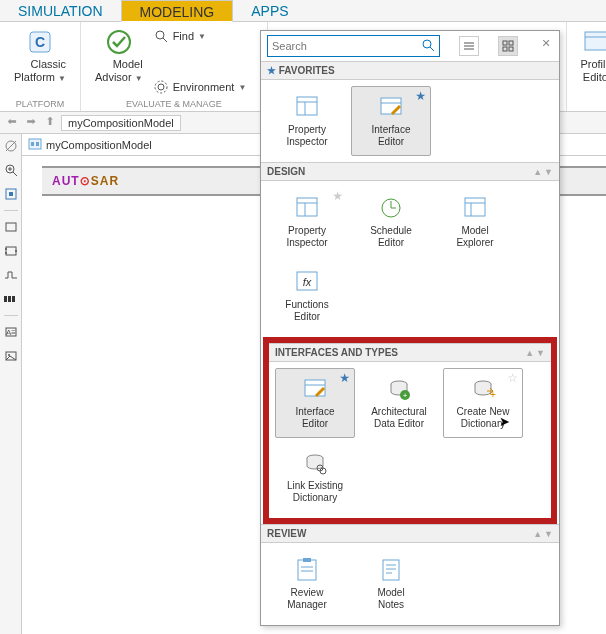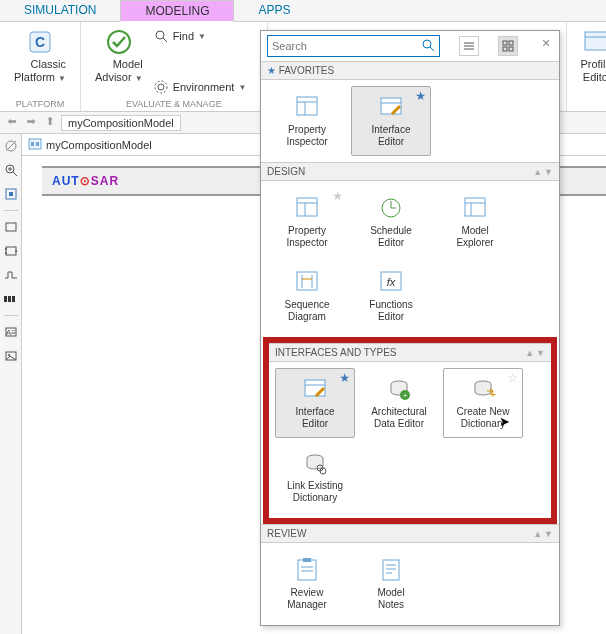--- a/index.html
+++ b/index.html
@@ -1,21 +1,21 @@
 <!DOCTYPE html>
 <html><head>
 <meta charset="utf-8">
 <style>
 * { box-sizing: border-box; margin: 0; padding: 0; font-family: "Segoe UI", Arial, sans-serif; }
 body { background: #fff; width: 606px; height: 634px; overflow: hidden; font-size: 11px; color: #333; }
 
 
 .main-tabs { display: flex; background: #f5f5f5; border-bottom: 1px solid #ccc; height: 22px; }
-.main-tab { padding: 3px 24px; font-size: 12px; color: #0076a8; cursor: pointer; }
-.main-tab.active { background: #f0abfc; border: 1px solid #ccc; border-bottom: 1px solid #fff; color: #333; margin-bottom: -1px; }
+.main-tab { padding: 3px 18px; font-size: 14px; color: #0076a8; cursor: pointer; }
+.main-tab.active { background: #eab308; border: 1px solid #ccc; border-bottom: 1px solid #fff; color: #333; margin-bottom: -1px; }
 
 
 .ribbon { display: flex; border-bottom: 1px solid #ccc; height: 90px; background: #fff; }
 .ribbon-group { border-right: 1px solid #e0e0e0; padding: 4px 8px 0 8px; display: flex; flex-direction: column; }
 .ribbon-group-items { display: flex; flex: 1; }
 .ribbon-group-label { font-size: 9px; color: #888; text-align: center; padding: 2px 0; }
 .big-btn { display: flex; flex-direction: column; align-items: center; justify-content: flex-start; padding: 2px 6px; cursor: pointer; min-width: 50px; }
 .big-btn .icon-box { width: 28px; height: 28px; display: flex; align-items: center; justify-content: center; }
 .big-btn .lbl { font-size: 11px; color: #333; text-align: right; line-height: 1.2; margin-top: 2px; }
 .dd-arrow { font-size: 8px; color: #666; }
@@ -40,21 +40,21 @@
 
 
 .gallery { position: absolute; top: 30px; left: 260px; width: 300px; background: #fff; border: 1px solid #999; box-shadow: 2px 2px 6px rgba(0,0,0,0.2); z-index: 10; }
 .gallery-top { display: flex; align-items: center; padding: 4px 4px 4px 6px; gap: 19px; }
 .gallery-search { flex: 1; border: 1px solid #0076c0; height: 22px; display: flex; align-items: center; padding: 0 4px; }
 .gallery-search input { border: none; outline: none; flex: 1; font-size: 11px; color: #888; }
 .view-btn { width: 20px; height: 20px; border: 1px solid #ccc; display: flex; align-items: center; justify-content: center; font-size: 11px; }
 .view-btn.active { background: #e0e0e0; }
 .close-btn { width: 18px; height: 18px; text-align: center; color: #888; cursor: pointer; }
 
-.gallery-section-header { background: #f0f0f0; border-top: 1px solid #ccc; border-bottom: 1px solid #ccc; padding: 3px 6px; font-size: 10px; color: #555; font-weight: 400; display: flex; align-items: center; justify-content: space-between; }
+.gallery-section-header { background: #f0f0f0; border-top: 1px solid #ccc; border-bottom: 1px solid #ccc; padding: 3px 6px; font-size: 10px; color: #555; font-weight: 700; display: flex; align-items: center; justify-content: space-between; }
 .gallery-section-header .arrows { display: flex; gap: 2px; color: #aaa; font-size: 9px; }
 .gallery-items { display: flex; flex-wrap: wrap; padding: 6px; gap: 4px; }
 .gallery-item { width: 80px; height: 70px; display: flex; flex-direction: column; align-items: center; justify-content: center; position: relative; cursor: pointer; border-radius: 2px; }
 .gallery-item .gicon { width: 28px; height: 28px; display: flex; align-items: flex-start; justify-content: center; margin-bottom: 2px; }
 .gallery-item .glabel { font-size: 10px; text-align: center; line-height: 1.2; }
 .gallery-item .star { position: absolute; top: 2px; right: 4px; font-size: 12px; color: #ccc; }
 .gallery-item .star.fav { color: #3b7ab5; }
 .gallery-item.selected { background: #e8e8e8; border: 1px solid #aaa; }
 .gallery-item.hover { border: 1px solid #aaa; }
 
@@ -217,21 +217,21 @@
         <span><svg width="14" height="14">
               <rect x="1" y="2" width="12" height="10" stroke="#6aa6d6" fill="#eaf3fb"></rect>
               <rect x="3" y="5" width="3" height="4" fill="#6aa6d6"></rect>
               <rect x="8" y="5" width="3" height="4" fill="#6aa6d6"></rect>
             </svg></span>
         <span>myCompositionModel</span>
       </div>
     </div>
     <div class="doc-body">
       <div class="autosar-bar">
-        <span style="font-weight:bold;font-size:12px;letter-spacing:1px;"><span style="color:#1d4ed8">AUT</span><span style="color:#d33">⊙</span><span style="color:#a21caf">SAR</span></span>
+        <span style="font-weight:bold;font-size:12px;letter-spacing:1px;"><span style="color:#a21caf">AUT</span><span style="color:#d33">⊙</span><span style="color:#a16207">SAR</span></span>
       </div>
     </div>
   </div>
 </div>
 
 <div class="gallery">
   <div class="gallery-top">
     <div class="gallery-search">
       <input type="text" placeholder="Search" style="">
       <span><svg width="14" height="14">
@@ -320,31 +320,20 @@
             <line x1="3" y1="8" x2="23" y2="8" stroke="#6aa6d6"></line>
             <line x1="9" y1="8" x2="9" y2="21" stroke="#6aa6d6"></line>
           </svg>
         </div>
       <div class="glabel"><span>Model</span><br><span>Explorer</span></div>
     </div>
     <div class="gallery-item">
       <div class="gicon">
           <svg width="26" height="26">
             <rect x="3" y="3" width="20" height="18" stroke="#6aa6d6" fill="#fff"></rect>
-            <line x1="8" y1="6" x2="8" y2="19" stroke="#6aa6d6"></line>
-            <line x1="18" y1="6" x2="18" y2="19" stroke="#6aa6d6"></line>
-            <line x1="8" y1="10" x2="18" y2="10" stroke="#d58a00"></line>
-          </svg>
-        </div>
-      <div class="glabel"><span>Sequence</span><br><span>Diagram</span></div>
-    </div>
-    <div class="gallery-item">
-      <div class="gicon">
-          <svg width="26" height="26">
-            <rect x="3" y="3" width="20" height="18" stroke="#6aa6d6" fill="#fff"></rect>
             <text x="13" y="17" text-anchor="middle" font-size="11" fill="#333" font-style="italic">fx</text>
           </svg>
         </div>
       <div class="glabel"><span>Functions</span><br><span>Editor</span></div>
     </div>
   </div>
 
   <div class="highlight-section">
     <div class="gallery-section-header">
       <span>INTERFACES AND TYPES</span>

